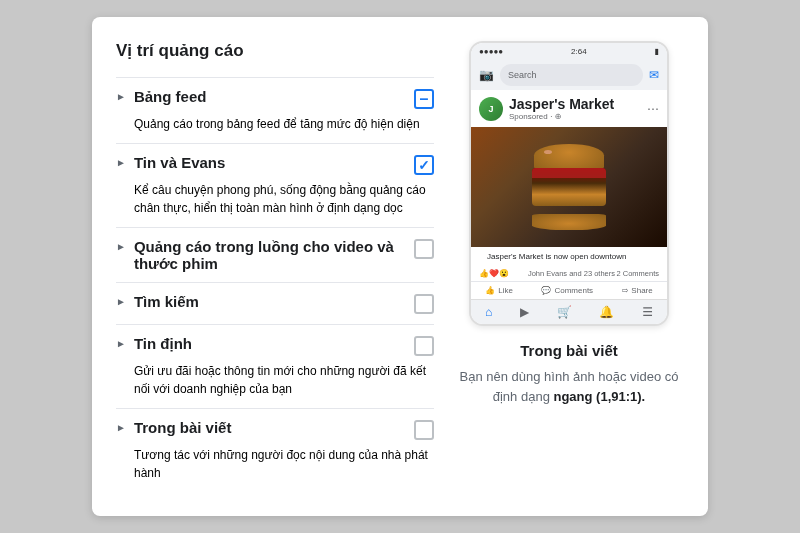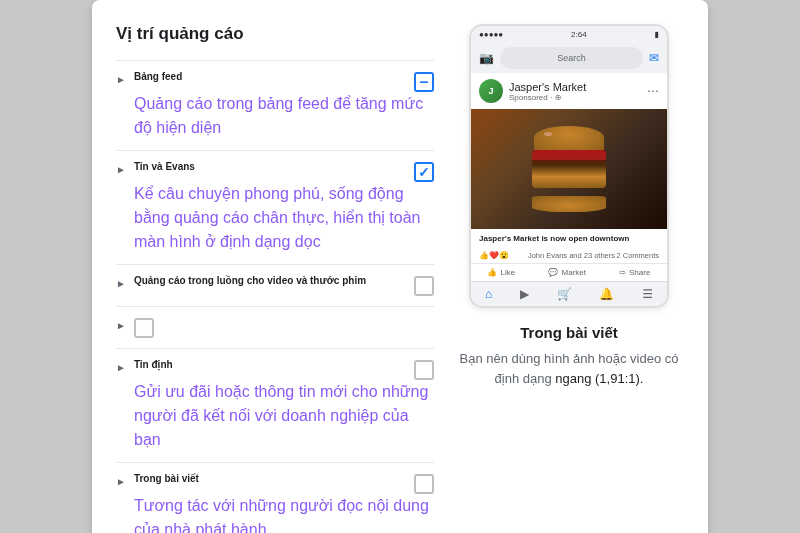--- a/index.html
+++ b/index.html
@@ -40,29 +40,29 @@
       align-items: flex-start;
       gap: 8px;
     }
     .chevron-icon {
       color: #606770;
       font-size: 10px;
       margin-top: 3px;
       flex-shrink: 0;
     }
     .placement-name {
-      font-size: 10px;
+      font-size: 15px;
       font-weight: 600;
       color: #1c1e21;
       flex: 1;
     }
     .placement-desc {
-      font-size: 16px;
-      color: #8b5cf6;
-      margin-top: 0;
+      font-size: 12px;
+      color: #000000;
+      margin-top: 6px;
       padding-left: 18px;
       line-height: 1.5;
     }
     .checkbox-area {
       flex-shrink: 0;
       width: 20px;
       height: 20px;
       border: 2px solid #bcc0c4;
       border-radius: 3px;
       display: flex;
@@ -124,21 +124,20 @@
     .search-input-mock {
       background: #e4e6eb;
       border-radius: 12px;
       flex: 1;
       height: 22px;
       display: flex;
       align-items: center;
       padding: 0 8px;
       font-size: 9px;
       color: #65676b;
-      justify-content: center;
     }
     .fb-icon {
       font-size: 12px;
       color: #1877f2;
       font-weight: bold;
     }
     .post-header {
       padding: 6px 8px;
       display: flex;
       align-items: center;
@@ -154,22 +153,22 @@
       justify-content: center;
       font-size: 9px;
       color: #fff;
       font-weight: bold;
       flex-shrink: 0;
     }
     .post-meta {
       flex: 1;
     }
     .post-name {
-      font-size: 11px;
-      font-weight: normal;
+      font-size: 14px;
+      font-weight: bold;
       color: #1c1e21;
     }
     .post-sponsored {
       font-size: 8px;
       color: #65676b;
     }
     .dots-icon {
       font-size: 12px;
       color: #65676b;
     }
@@ -238,24 +237,24 @@
       position: absolute;
       bottom: 2px;
       left: 50%;
       transform: translateX(-50%);
       width: 74px;
       height: 16px;
       background: radial-gradient(ellipse at 50% 60%, #c8842a, #8B5E1A);
       border-radius: 10% 10% 40% 40% / 10% 10% 30% 30%;
     }
     .post-caption {
-      padding: 5px 8px;
+      padding: 5px 16px;
       font-size: 8px;
       color: #1c1e21;
-      font-weight: 700;
+      font-weight: 400;
     }
     .post-reactions {
       padding: 3px 8px;
       display: flex;
       align-items: center;
       justify-content: space-between;
       font-size: 7.5px;
       color: #65676b;
       border-bottom: 1px solid #e4e6eb;
     }
@@ -298,21 +297,21 @@
       font-weight: 600;
       color: #1c1e21;
       margin-bottom: 8px;
     }
     .info-desc {
       font-size: 13px;
       color: #606770;
       line-height: 1.5;
     }
     .info-desc strong {
-      font-weight: 400;
+      font-weight: 700;
       color: #1c1e21;
     }
   </style>
 </head>
 <body>
 
 <div class="card">
 
   <div class="left-panel">
     <div class="panel-title">Vị trí quảng cáo</div>
@@ -343,20 +342,21 @@
       <div class="placement-row">
         <span class="chevron-icon">►</span>
         <span class="placement-name">Quảng cáo trong luồng cho video và thước phim</span>
         <div class="checkbox-area"></div>
       </div>
     </div>
 
     <div class="placement-item">
       <div class="placement-row">
         <span class="chevron-icon">►</span>
+        <span class="placement-name">Tìm kiếm</span>
         <div class="checkbox-area"></div>
       </div>
     </div>
 
     <div class="placement-item">
       <div class="placement-row">
         <span class="chevron-icon">►</span>
         <span class="placement-name">Tin định</span>
         <div class="checkbox-area"></div>
       </div>
@@ -420,21 +420,21 @@
         <span>2 Comments</span>
       </div>
 
       <div class="post-actions">
         <div class="action-btn">
           <span>👍</span>
           <span>Like</span>
         </div>
         <div class="action-btn">
           <span>💬</span>
-          <span>Market</span>
+          <span>Comments</span>
         </div>
         <div class="action-btn">
           <span>⇨</span>
           <span>Share</span>
         </div>
       </div>
 
       <div class="phone-nav">
         <span class="nav-icon active">⌂</span>
         <span class="nav-icon">▶</span>

